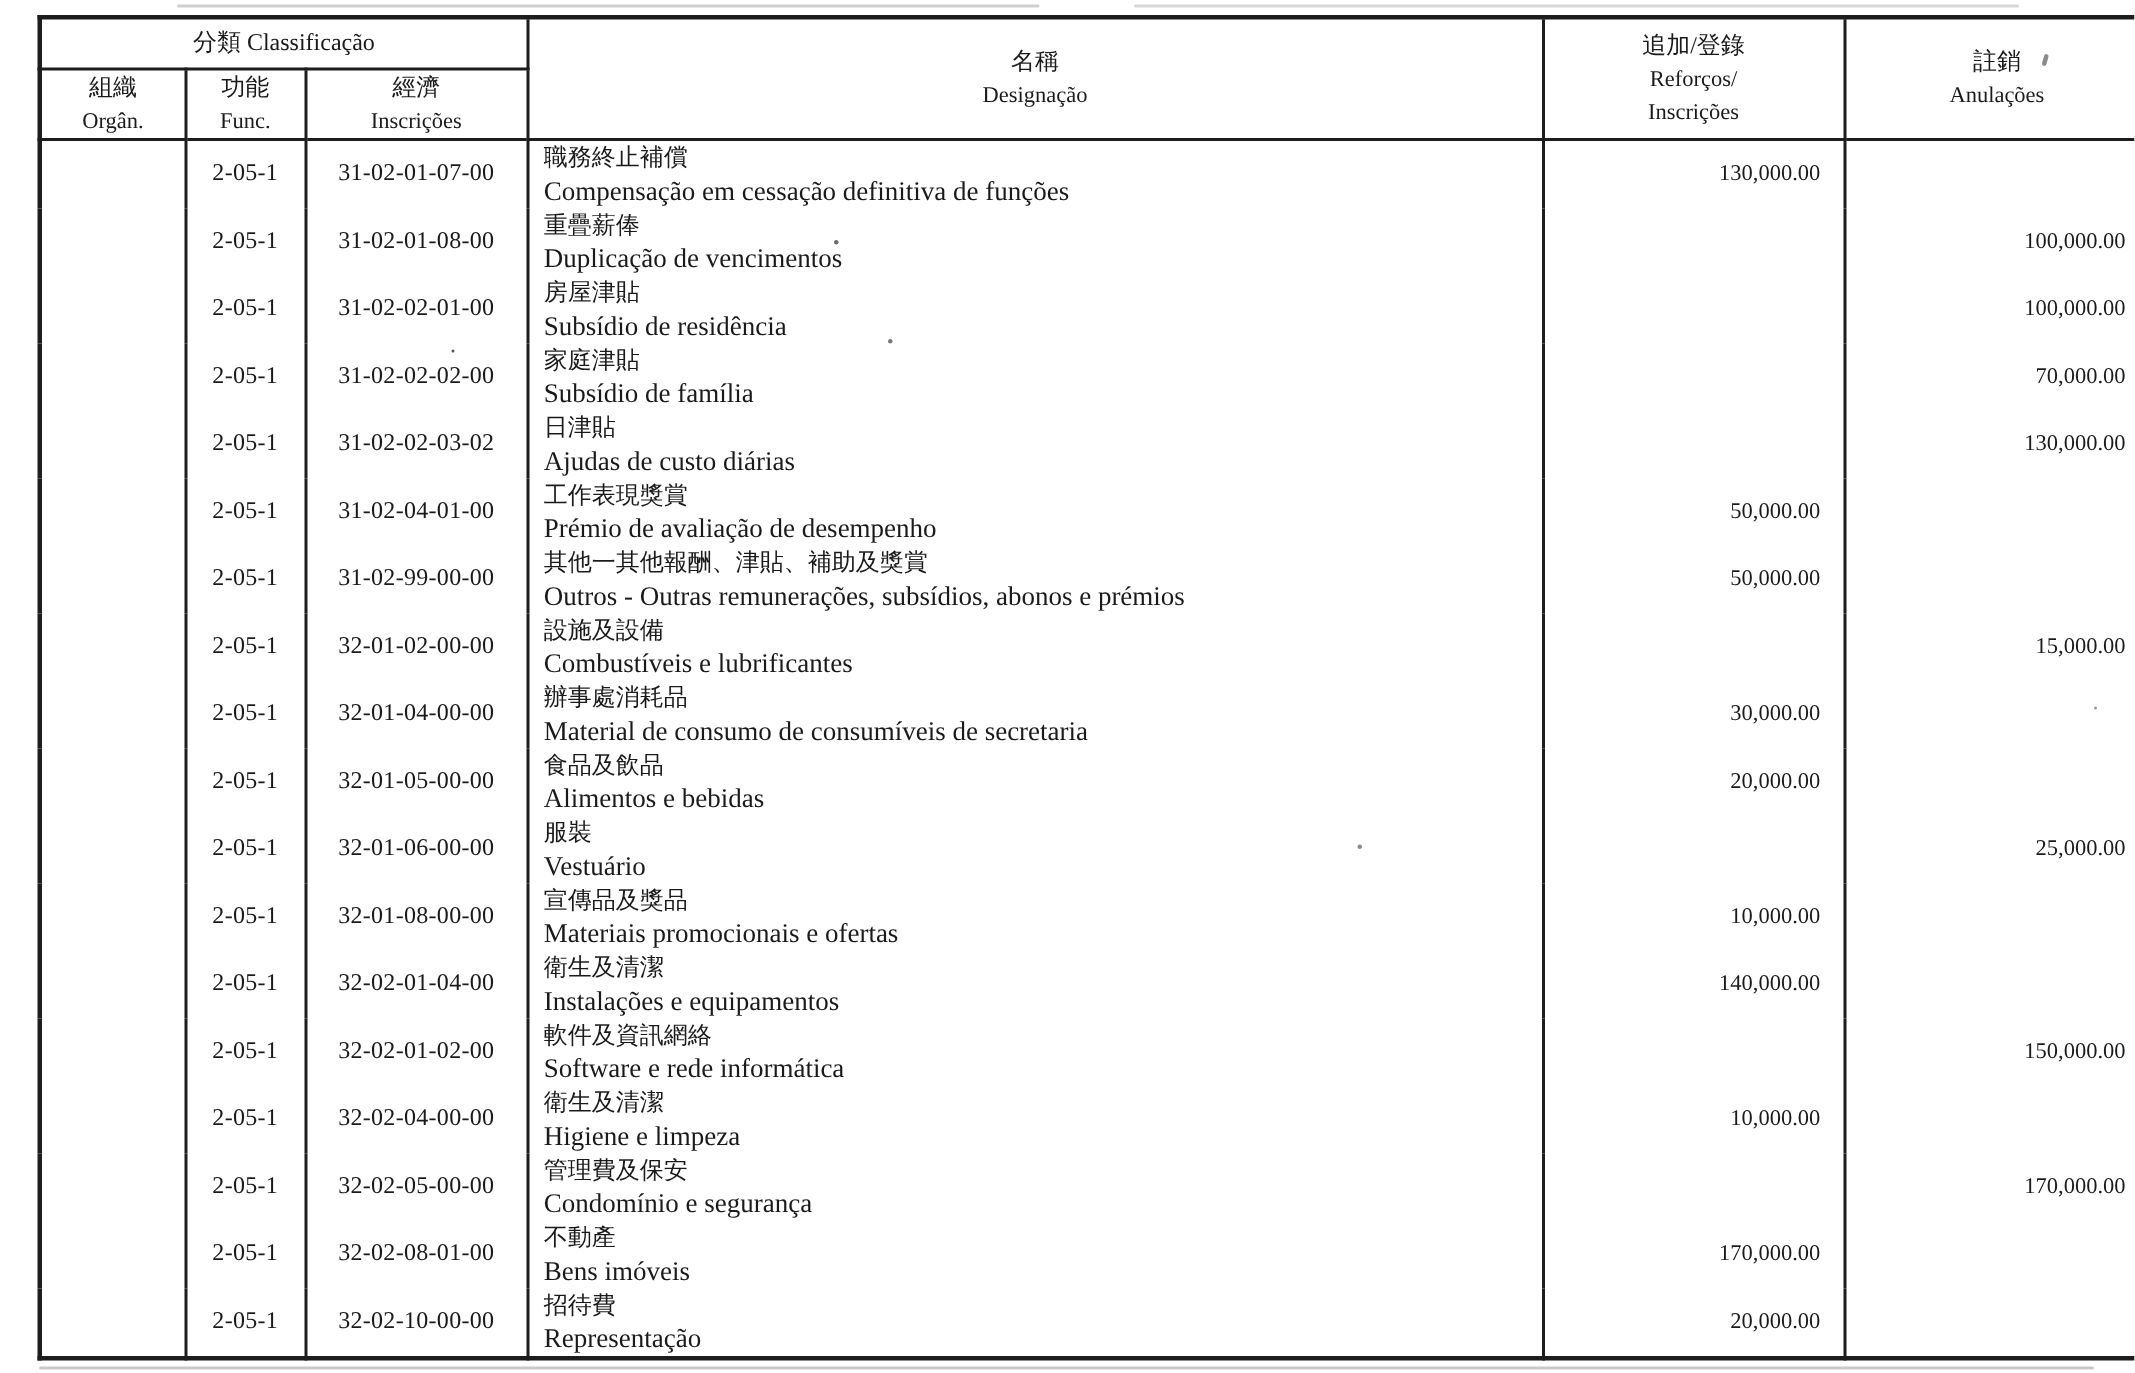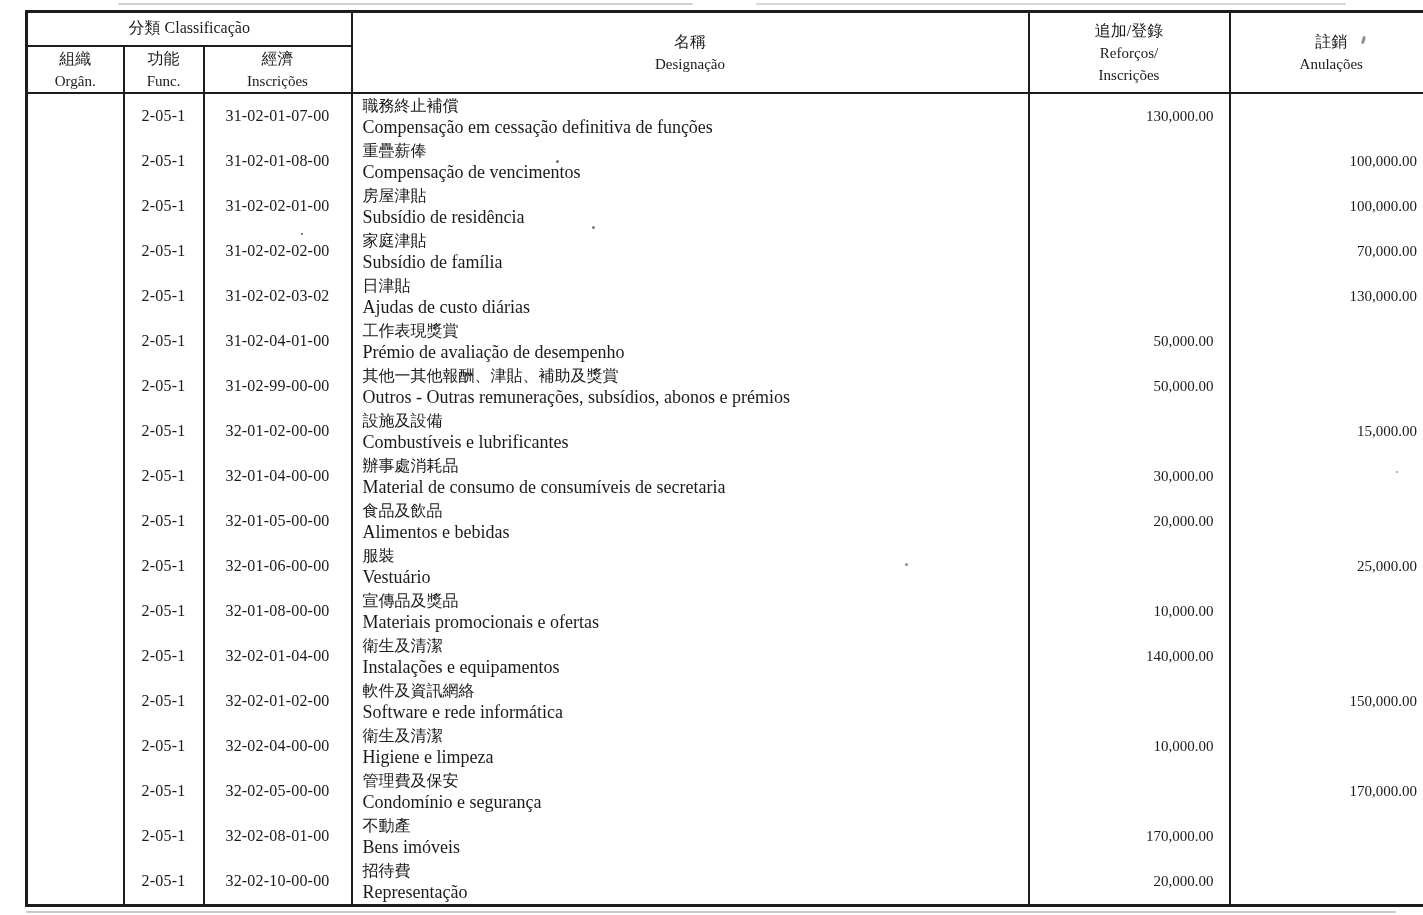--- a/index.html
+++ b/index.html
@@ -135,21 +135,21 @@
       <td class="num">130,000.00</td>
       <td class="num"></td>
     </tr>
 
     <tr>
       <td class="code"></td>
       <td class="code">2-05-1</td>
       <td class="code">31-02-01-08-00</td>
       <td class="desig">
         <div class="zh">重疊薪俸</div>
-        <div class="pt">Compensação de vencimentos</div>
+        <div class="pt">Duplicação de vencimentos</div>
       </td>
       <td class="num"></td>
       <td class="num">100,000.00</td>
     </tr>
 
     <tr>
       <td class="code"></td>
       <td class="code">2-05-1</td>
       <td class="code">31-02-02-01-00</td>
       <td class="desig">

